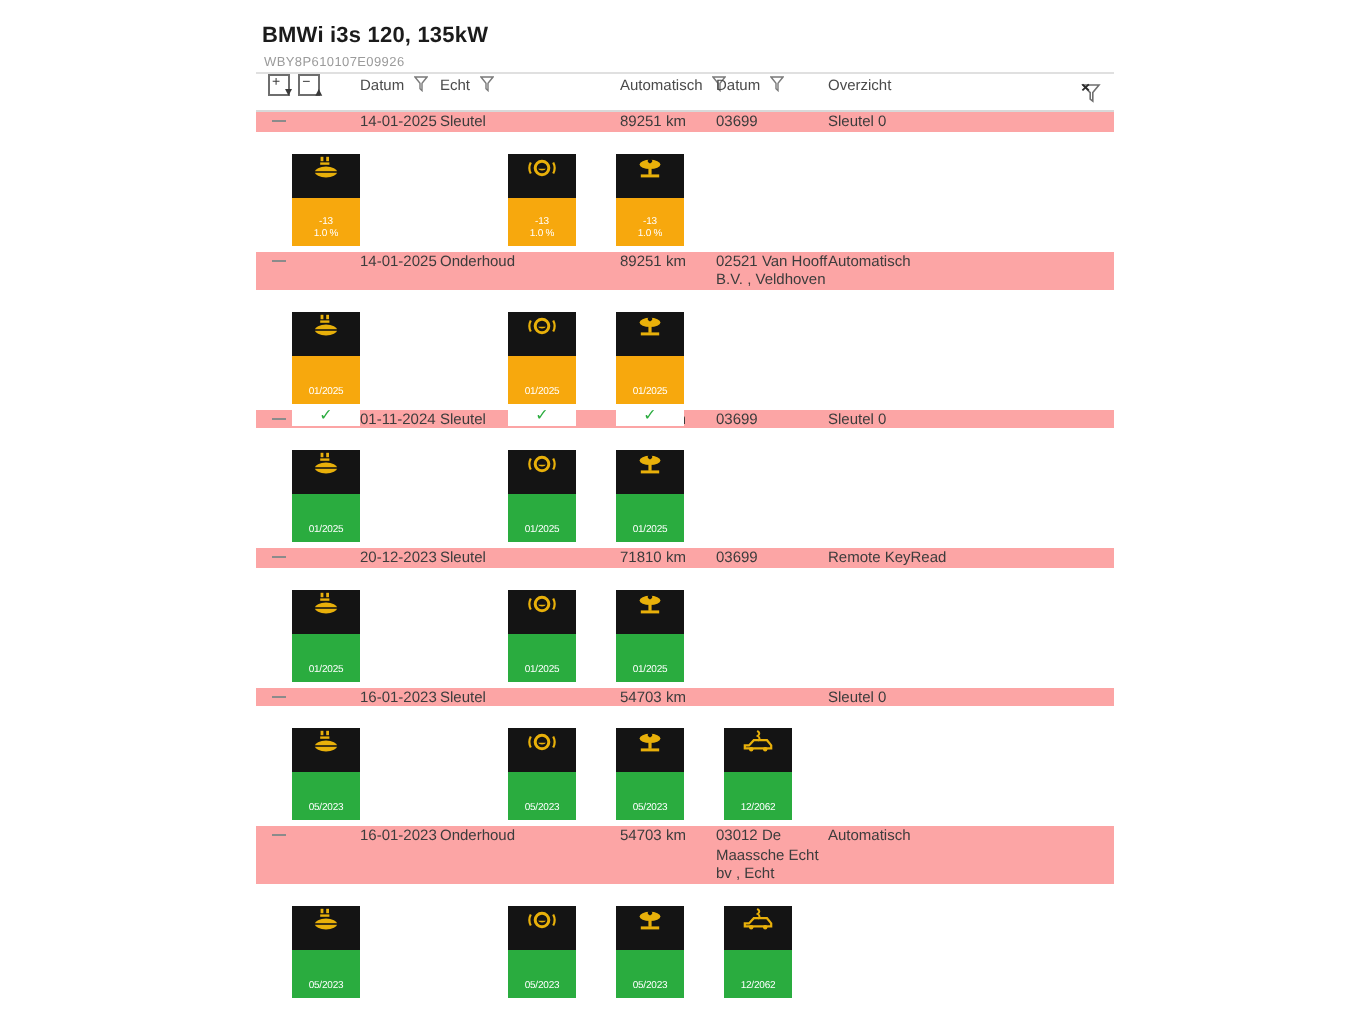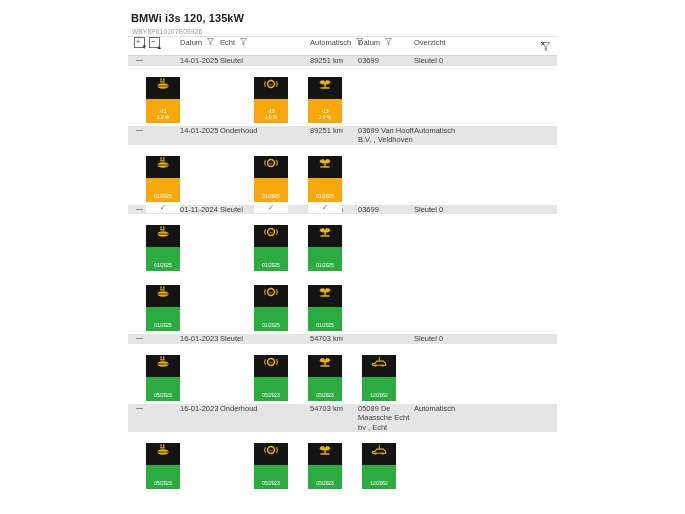--- a/index.html
+++ b/index.html
@@ -56,21 +56,21 @@
     position:relative;margin-right:2px;vertical-align:middle;background:#fff;
   }
   .sq .pm{
     position:absolute;left:1px;top:0px;font-size:7px;line-height:8px;color:#3a3a3a;
   }
   .sq .arw{
     position:absolute;right:-2px;bottom:-3px;font-size:7px;line-height:7px;color:#3a3a3a;
   }
 
   .row-main td{
-    background:#e5e5e5;
+    background:#fca5a5;
     font-size:7.5px;color:#3c3c3c;
     padding:4px 0 3px 0;line-height:9.5px;
   }
   .row-main td.c-exp{padding-left:8px;color:#808080;font-size:9px;line-height:9px;}
   .row-tiles td{background:#ffffff;height:60px;}
 
   .dash{display:inline-block;width:7px;height:1px;background:#8b8b8b;vertical-align:middle;}
 
   
   .tilewrap{position:relative;height:60px;}
@@ -241,21 +241,21 @@
                   </div>
                 </div>
               </div>
             </td>
           </tr>
           <tr class="row-main">
     <td class="c-exp"><span class="dash"></span></td>
     <td>14-01-2025</td>
     <td>Onderhoud</td>
     <td>89251 km</td>
-    <td>03699 Van Hooff B.V. , Veldhoven</td>
+    <td>02521 Van Hooff B.V. , Veldhoven</td>
     <td>Automatisch</td>
   </tr>
           <tr class="row-tiles">
             <td colspan="6">
               <div class="tilewrap">
                 <div class="tile" style="left: 18px;">
                   <div class="top">
                     <svg width="18" height="14" viewBox="0 0 18 14">
                       <ellipse cx="9" cy="9" rx="5.6" ry="2.7" fill="#e8b00a"></ellipse>
                       <path d="M3.2 9 h11.6" stroke="#141414" stroke-width="0.8"></path>
@@ -347,20 +347,28 @@
                       <rect x="4.4" y="10.2" width="9.2" height="1.5" fill="#e8b00a"></rect>
                     </svg>
                   </div>
                   <div class="bot green">
                     <div class="solo">01/2025</div>
                   </div>
                 </div>
               </div>
             </td>
           </tr>
+          <tr class="row-main">
+    <td class="c-exp"><span class="dash"></span></td>
+    <td>20-12-2023</td>
+    <td>Sleutel</td>
+    <td>71810 km</td>
+    <td>03699</td>
+    <td>Remote KeyRead</td>
+  </tr>
           <tr class="row-tiles">
             <td colspan="6">
               <div class="tilewrap">
                 <div class="tile" style="left: 18px;">
                   <div class="top">
                     <svg width="18" height="14" viewBox="0 0 18 14">
                       <ellipse cx="9" cy="9" rx="5.6" ry="2.7" fill="#e8b00a"></ellipse>
                       <path d="M3.2 9 h11.6" stroke="#141414" stroke-width="0.8"></path>
                       <rect x="6.3" y="1.4" width="1.4" height="2.2" fill="#e8b00a"></rect>
                       <rect x="9.1" y="1.4" width="1.4" height="2.2" fill="#e8b00a"></rect>
@@ -465,21 +473,21 @@
                   </div>
                 </div>
               </div>
             </td>
           </tr>
           <tr class="row-main">
     <td class="c-exp"><span class="dash"></span></td>
     <td>16-01-2023</td>
     <td>Onderhoud</td>
     <td>54703 km</td>
-    <td>05089 De Maassche Echt bv , Echt</td>
+    <td>03012 De Maassche Echt bv , Echt</td>
     <td>Automatisch</td>
   </tr>
           <tr class="row-tiles">
             <td colspan="6">
               <div class="tilewrap">
                 <div class="tile" style="left: 18px;">
                   <div class="top">
                     <svg width="18" height="14" viewBox="0 0 18 14">
                       <ellipse cx="9" cy="9" rx="5.6" ry="2.7" fill="#e8b00a"></ellipse>
                       <path d="M3.2 9 h11.6" stroke="#141414" stroke-width="0.8"></path>

